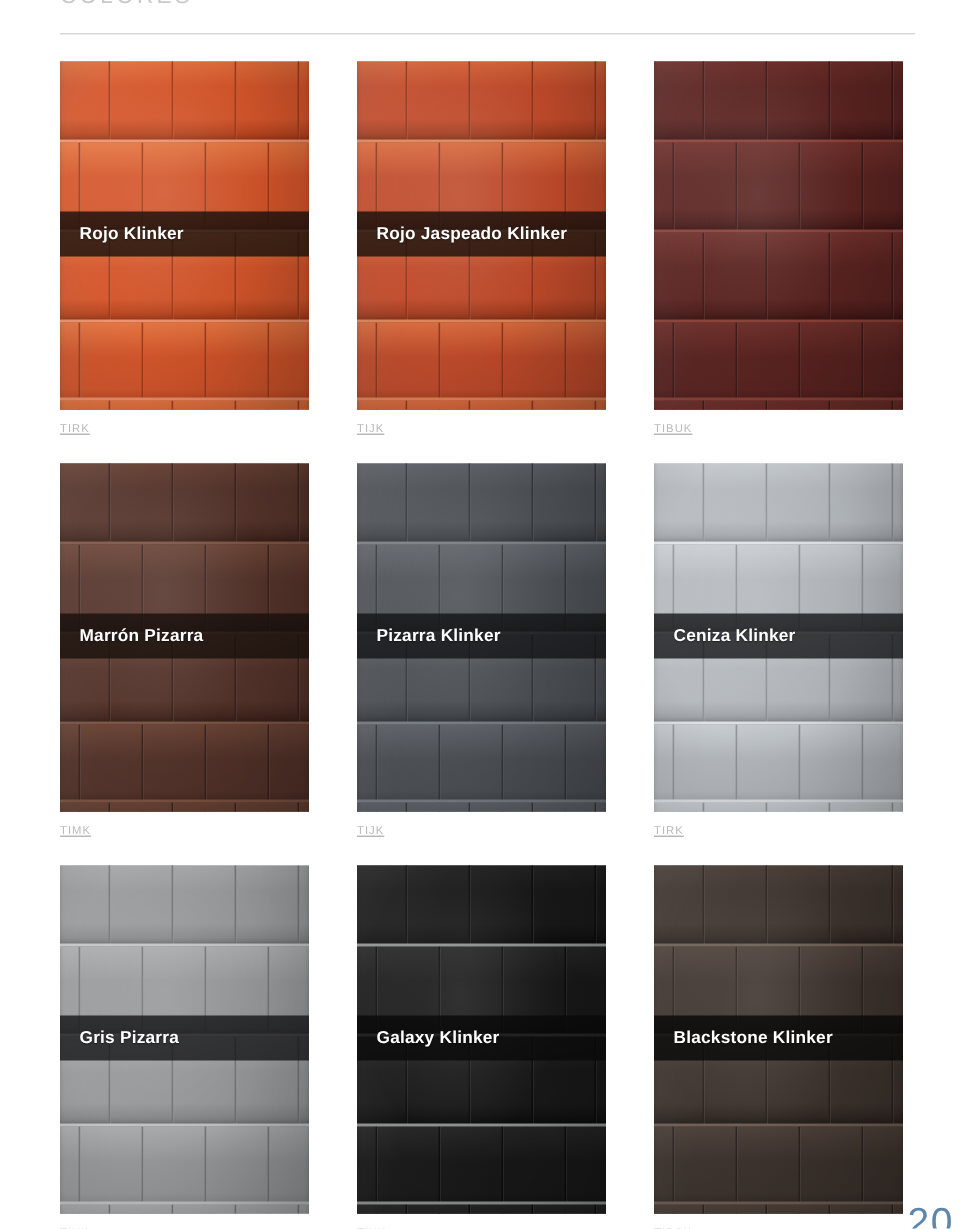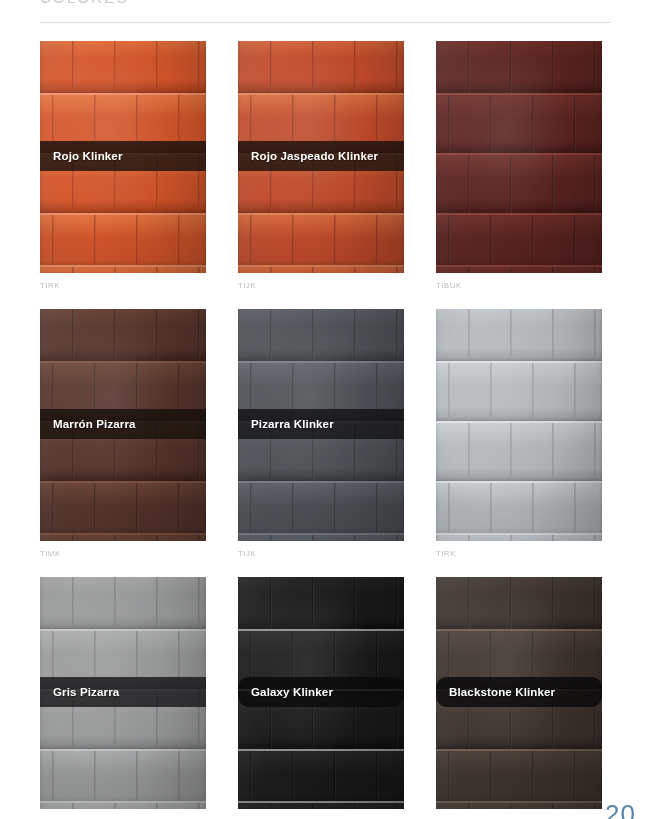--- a/index.html
+++ b/index.html
@@ -123,37 +123,38 @@
     left: 0;
     right: 0;
     top: 100px;
     height: 30px;
     background: rgba(24,16,12,0.80);
     display: flex;
     align-items: center;
     padding-left: 13px;
   }
   .label-bar.cool { background: rgba(18,18,20,0.78); }
-  .label-bar.dark { background: rgba(10,10,10,0.82); border-radius: 11px; }
+  .label-bar.dark { background: rgba(10,10,10,0.82); }
 
   .label-text {
     color: #ffffff;
     font-size: 11.5px;
     font-weight: 700;
     letter-spacing: 0.15px;
     white-space: nowrap;
     text-shadow: 0 1px 1px rgba(0,0,0,0.5);
   }
 
   .code {
     margin-top: 7px;
     font-size: 7.5px;
     letter-spacing: 0.7px;
     color: #b9b9b9;
     line-height: 11px;
+    text-decoration: underline;
   }
 
   
   .page-number {
     position: absolute;
     right: 14px;
     bottom: -8px;
     font-size: 26px;
     color: #5d86ab;
     letter-spacing: 1px;
@@ -408,20 +409,23 @@
             </div>
             <div class="course" style="top: 224px; height: 62px; background: linear-gradient(rgb(200, 205, 209) 0%, rgb(180, 185, 189) 38%, rgb(180, 185, 189) 74%, rgb(149, 153, 157) 100%); border-top: 2px solid rgb(223, 227, 230); box-shadow: rgba(0, 0, 0, 0.45) 0px -3px 5px -2px inset;">
               <div class="seam" style="left: 32px; background: linear-gradient(90deg, rgba(0, 0, 0, 0) 0%, rgb(139, 143, 147) 45%, rgba(255, 255, 255, 0.13) 100%);"></div>
               <div class="seam" style="left: 74px; background: linear-gradient(90deg, rgba(0, 0, 0, 0) 0%, rgb(139, 143, 147) 45%, rgba(255, 255, 255, 0.13) 100%);"></div>
               <div class="seam" style="left: 116px; background: linear-gradient(90deg, rgba(0, 0, 0, 0) 0%, rgb(139, 143, 147) 45%, rgba(255, 255, 255, 0.13) 100%);"></div>
               <div class="seam" style="left: 158px; background: linear-gradient(90deg, rgba(0, 0, 0, 0) 0%, rgb(139, 143, 147) 45%, rgba(255, 255, 255, 0.13) 100%);"></div>
             </div>
           </div>
           <div class="sheen"></div>
           <div class="vignette"></div>
+          <div class="label-bar cool">
+            <span class="label-text">Ceniza Klinker</span>
+          </div>
         </div>
         <div class="code">TIRK</div>
       </div>
       <div class="card">
         <div class="swatch" style="background: rgb(151, 153, 154);">
           <div class="courses">
             <div class="course" style="top: -8px; height: 62px; background: linear-gradient(rgb(169, 171, 172) 0%, rgb(151, 153, 154) 38%, rgb(151, 153, 154) 74%, rgb(124, 126, 127) 100%); border-top: 2px solid rgb(194, 196, 197); box-shadow: rgba(0, 0, 0, 0.45) 0px -3px 5px -2px inset;">
               <div class="seam" style="left: 32px; background: linear-gradient(90deg, rgba(0, 0, 0, 0) 0%, rgb(111, 113, 114) 45%, rgba(255, 255, 255, 0.13) 100%);"></div>
               <div class="seam" style="left: 74px; background: linear-gradient(90deg, rgba(0, 0, 0, 0) 0%, rgb(111, 113, 114) 45%, rgba(255, 255, 255, 0.13) 100%);"></div>
               <div class="seam" style="left: 116px; background: linear-gradient(90deg, rgba(0, 0, 0, 0) 0%, rgb(111, 113, 114) 45%, rgba(255, 255, 255, 0.13) 100%);"></div>

